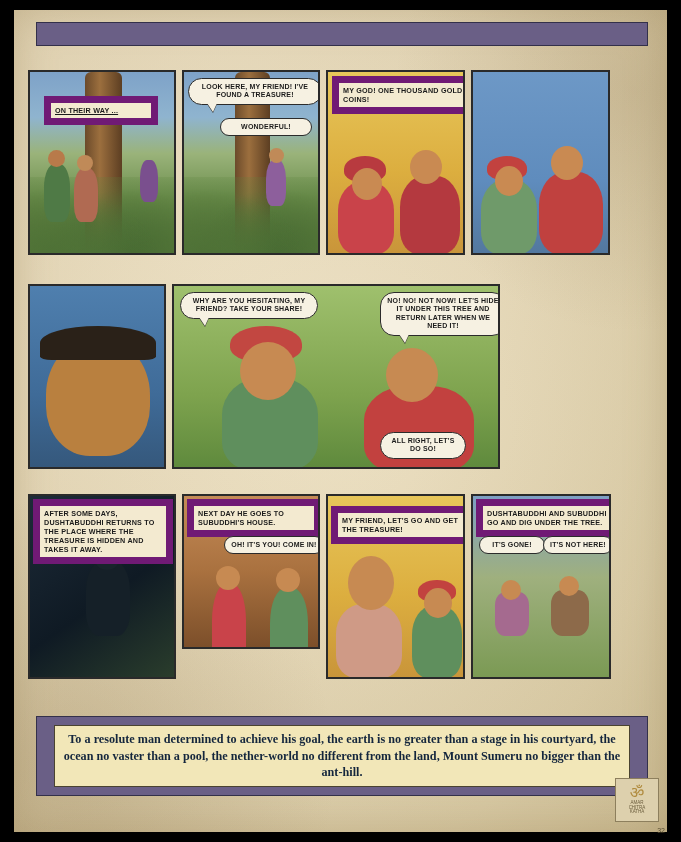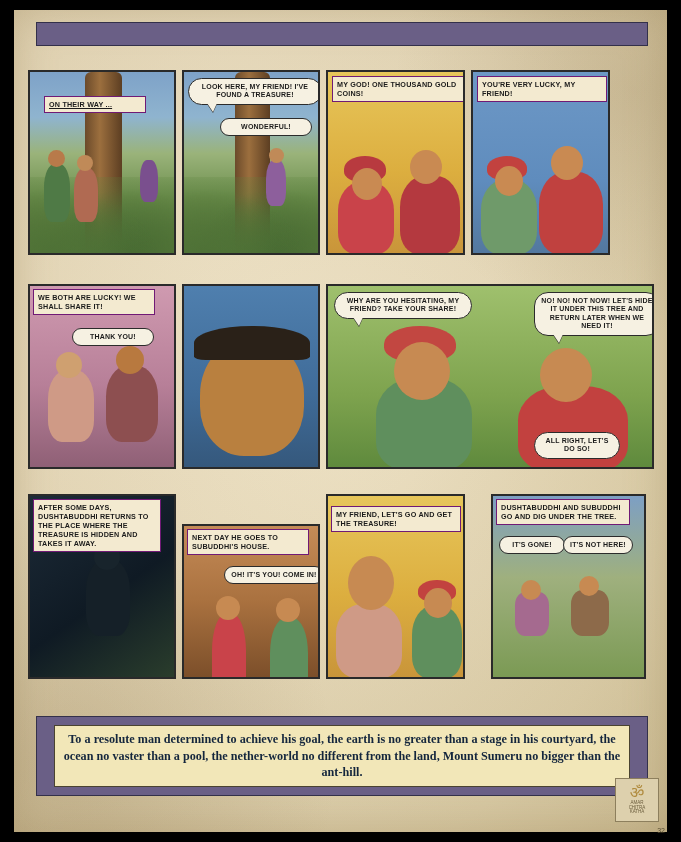--- a/index.html
+++ b/index.html
@@ -55,21 +55,21 @@
 
   
   .row {
     position: absolute;
     left: 0;
     display: flex;
     gap: 6px;
   }
   .row1 { top: 8px; height: 185px; }
   .row2 { top: 222px; height: 185px; }
-  .row3 { top: 432px; height: 185px; align-items: flex-end; }
+  .row3 { top: 432px; height: 185px; }
 
   .panel {
     position: relative;
     border: 2px solid #2a2a2a;
     overflow: hidden;
     box-sizing: border-box;
   }
 
   
   .art {
@@ -108,21 +108,21 @@
     position: absolute;
     border-radius: 40% 40% 30% 30%;
   }
   .head { position:absolute; border-radius:50%; }
   .turban { position:absolute; border-radius:50% 50% 40% 40%; }
 
   
   .cap {
     position: absolute;
     background: #f3ead0;
-    border: 1px solid #701a75;
+    border: 7px solid #701a75;
     color: #1b1b1b;
     font-size: 7.2px;
     line-height: 1.25;
     letter-spacing: .2px;
     padding: 3px 4px;
     text-transform: uppercase;
     font-family: "Liberation Sans", sans-serif;
     font-weight: 700;
   }
   .bub {
@@ -245,35 +245,25 @@
         <div class="cap" style="left:4px;top:4px;width:128px;">MY GOD! ONE THOUSAND GOLD COINS!</div>
       </div>
 
       <div class="panel" style="width:139px;height:185px;">
         <div class="art sky-blue"></div>
         <div class="fig" style="left:8px;top:108px;width:56px;height:74px;background:#6f9a6a;"></div>
         <div class="turban" style="left:14px;top:84px;width:40px;height:24px;background:#c2423f;"></div>
         <div class="head" style="left:22px;top:94px;width:28px;height:30px;background:#c98a52;"></div>
         <div class="fig" style="left:66px;top:100px;width:64px;height:82px;background:#c0413f;"></div>
         <div class="head" style="left:78px;top:74px;width:32px;height:34px;background:#c98a52;"></div>
-        <div class="cap" style="left:4px;top:4px;width:120px;">YOU'RE VERY LUCKY, MY FRIEND!</div>
       </div>
     </div>
 
     <div class="row row2">
 
-      <div class="panel" style="width:148px;height:185px;">
-        <div class="art pinkish"></div>
-        <div class="fig" style="left:18px;top:84px;width:46px;height:72px;background:#cf9a86;"></div>
-        <div class="head" style="left:26px;top:66px;width:26px;height:26px;background:#cfa070;"></div>
-        <div class="fig" style="left:76px;top:80px;width:52px;height:76px;background:#8d4f50;"></div>
-        <div class="head" style="left:86px;top:60px;width:28px;height:28px;background:#b8793f;"></div>
-        <div class="cap" style="left:3px;top:3px;width:112px;">WE BOTH ARE LUCKY! WE SHALL SHARE IT!</div>
-        <div class="bub" style="left:42px;top:42px;width:68px;">THANK YOU!</div>
-      </div>
 
       <div class="panel" style="width:138px;height:185px;">
         <div class="art closeup"></div>
         <div class="head" style="left:16px;top:52px;width:104px;height:118px;background:#b9803f;border-radius:48% 48% 42% 42%;"></div>
         <div class="fig" style="left:10px;top:40px;width:116px;height:34px;background:#2a2118;border-radius:50% 50% 10% 10%;"></div>
       </div>
 
       <div class="panel" style="width:328px;height:185px;">
         <div class="art sky-green"></div>
         <div class="fig" style="left:48px;top:92px;width:96px;height:92px;background:#5f8f5d;"></div>
@@ -309,21 +299,21 @@
       <div class="panel" style="width:139px;height:185px;">
         <div class="art sky-yellow"></div>
         <div class="fig" style="left:8px;top:108px;width:66px;height:74px;background:#cf9a86;"></div>
         <div class="head" style="left:20px;top:60px;width:46px;height:54px;background:#c78a52;"></div>
         <div class="fig" style="left:84px;top:110px;width:50px;height:72px;background:#5f8f5d;"></div>
         <div class="turban" style="left:90px;top:84px;width:38px;height:22px;background:#c2423f;"></div>
         <div class="head" style="left:96px;top:92px;width:28px;height:30px;background:#c78a52;"></div>
         <div class="cap" style="left:3px;top:3px;width:120px;margin-top:7px;">MY FRIEND, LET'S GO AND GET THE TREASURE!</div>
       </div>
 
-      <div class="panel" style="width:155px;height:185px;margin-left:20px;">
+      <div class="panel" style="width:140px;height:185px;">
         <div class="art field"></div>
         <div class="fig" style="left:22px;top:96px;width:34px;height:44px;background:#a56a8f;border-radius:30%;"></div>
         <div class="head" style="left:28px;top:84px;width:20px;height:20px;background:#c78a52;"></div>
         <div class="fig" style="left:78px;top:94px;width:38px;height:46px;background:#8d6a4a;border-radius:30%;"></div>
         <div class="head" style="left:86px;top:80px;width:20px;height:20px;background:#c78a52;"></div>
         <div class="cap" style="left:3px;top:3px;width:124px;">DUSHTABUDDHI AND SUBUDDHI GO AND DIG UNDER THE TREE.</div>
         <div class="bub" style="left:6px;top:40px;width:52px;">IT'S GONE!</div>
         <div class="bub" style="left:70px;top:40px;width:56px;">IT'S NOT HERE!</div>
       </div>
     </div>

